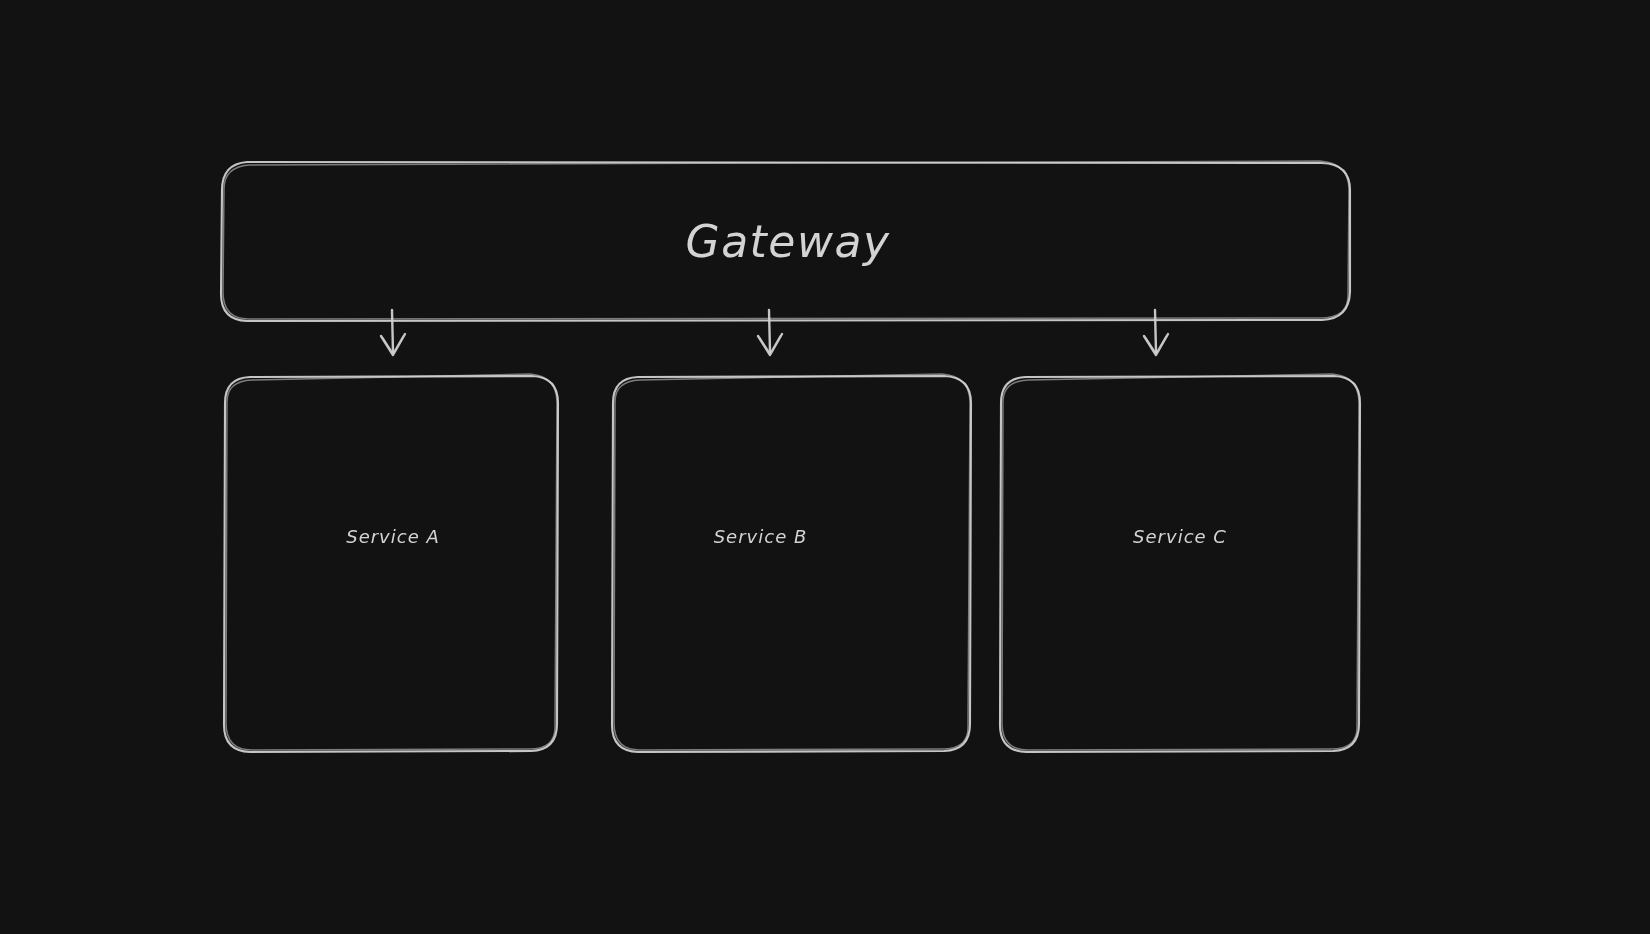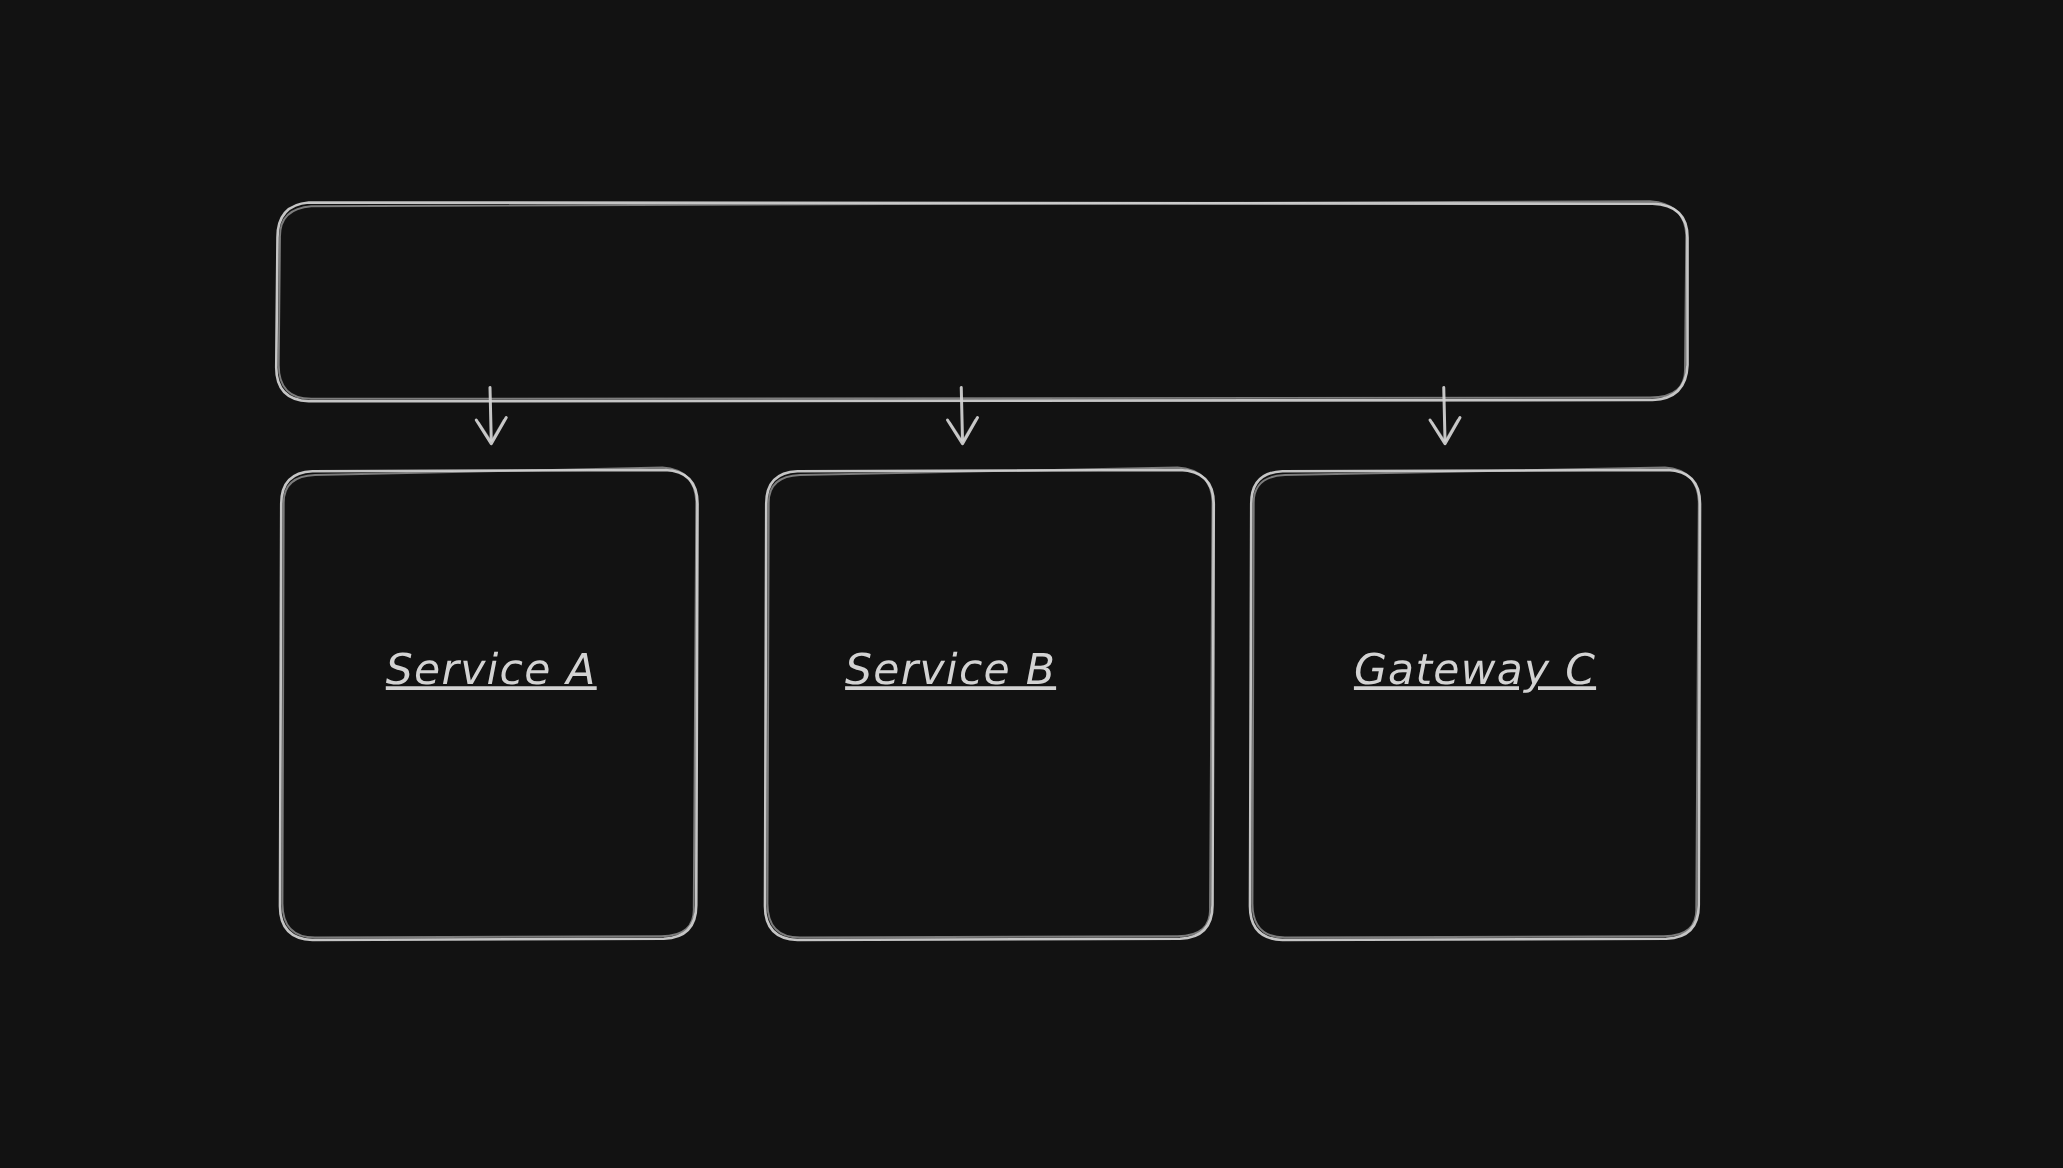--- a/index.html
+++ b/index.html
@@ -45,23 +45,22 @@
     user-select: none;
     pointer-events: none;
   }
 
   .label-gateway {
     font-size: 44px;
     letter-spacing: 1.5px;
   }
 
   .label-service {
-    font-size: 34px;
+    font-size: 18px;
     letter-spacing: 1px;
-    text-decoration: underline;
   }
 
   .node-hit {
     position: absolute;
     background: transparent;
     border-radius: 26px;
   }
 </style>
 </head>
 <body style="background: rgb(18, 18, 18);">
@@ -168,25 +167,26 @@
       <path d="M 760,338 L 770,353 L 780,336" fill="none" stroke="#d3d3d3" stroke-width="1.4" stroke-linecap="round" stroke-linejoin="round" opacity="0.5"></path>
     </g>
 
     <g>
       <path d="M 1155,310 L 1156,352" fill="none" stroke="#d3d3d3" stroke-width="2.4" stroke-linecap="round" opacity="0.93"></path>
       <path d="M 1144,336 L 1156,355 L 1168,334" fill="none" stroke="#d3d3d3" stroke-width="2.4" stroke-linecap="round" stroke-linejoin="round" opacity="0.93"></path>
       <path d="M 1146,338 L 1156,353 L 1166,336" fill="none" stroke="#d3d3d3" stroke-width="1.4" stroke-linecap="round" stroke-linejoin="round" opacity="0.5"></path>
     </g>
   </svg>
 
+  <div class="node-label label-gateway" style="left: 222px; top: 160px; width: 1132px; height: 162px; color: rgb(211, 211, 211);">Gateway</div>
 
   <div class="node-label label-service" style="left: 224px; top: 376px; width: 338px; height: 320px; color: rgb(211, 211, 211);">Service A</div>
 
   <div class="node-label label-service" style="left: 612px; top: 376px; width: 297px; height: 320px; color: rgb(211, 211, 211);">Service B</div>
 
-  <div class="node-label label-service" style="left: 1000px; top: 376px; width: 360px; height: 320px; color: rgb(211, 211, 211);">Gateway C</div>
+  <div class="node-label label-service" style="left: 1000px; top: 376px; width: 360px; height: 320px; color: rgb(211, 211, 211);">Service C</div>
 
   <div class="node-hit" style="left:222px; top:160px; width:1132px; height:162px;"></div>
   <div class="node-hit" style="left:224px; top:376px; width:338px; height:376px;"></div>
   <div class="node-hit" style="left:612px; top:376px; width:360px; height:376px;"></div>
   <div class="node-hit" style="left:1000px; top:376px; width:360px; height:376px;"></div>
 
 </div>
 
 </body></html>

